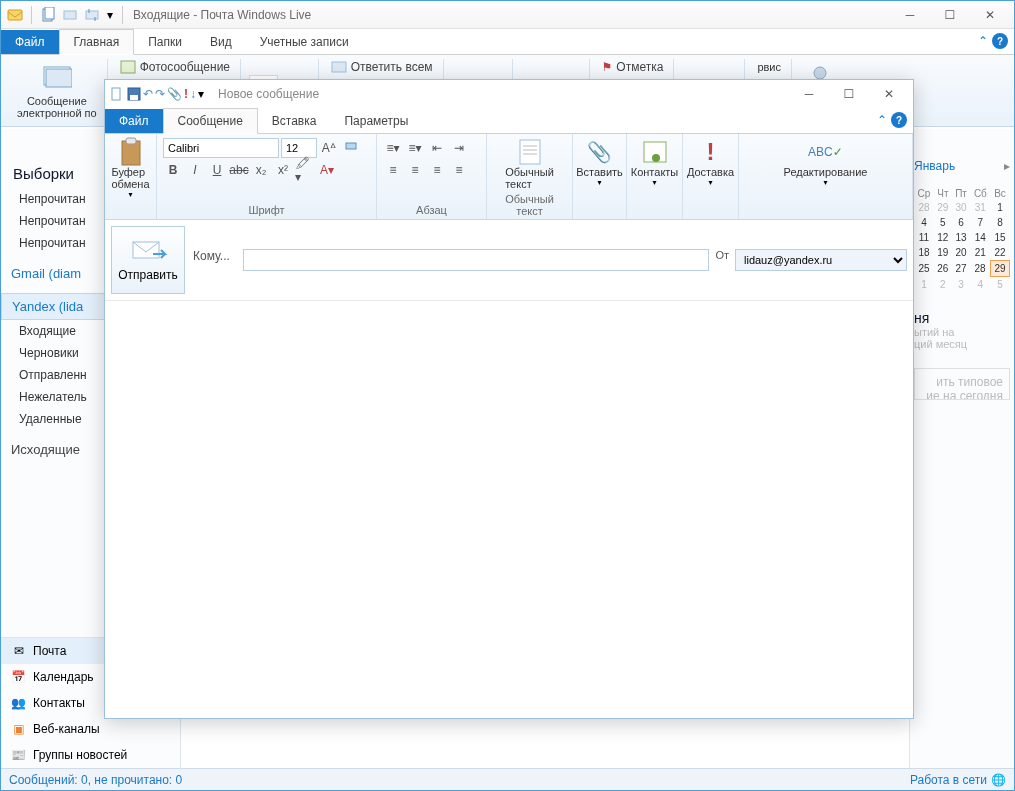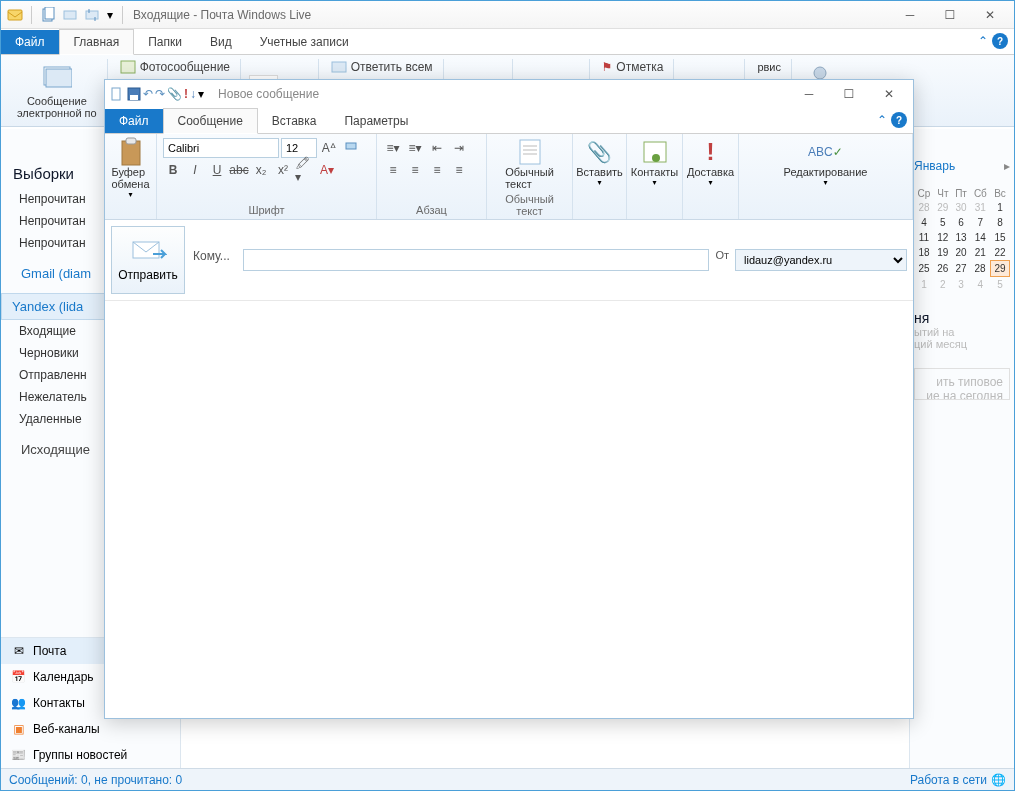--- a/index.html
+++ b/index.html
@@ -29,21 +29,21 @@
 .big-btn { display:flex; flex-direction:column; align-items:center; gap:2px; padding:2px 4px; cursor:pointer; }
 .big-btn .ico32 { width:32px; height:32px; display:flex; align-items:center; justify-content:center; font-size:24px; }
 .big-btn .lbl { font-size:11px; color:#333; text-align:center; line-height:12px; }
 .small-row { display:flex; align-items:center; gap:4px; padding:1px 4px; cursor:pointer; font-size:11px; color:#444; }
 
 
 .content-wrap { position:absolute; top:128px; left:0; right:0; bottom:22px; display:flex; }
 .left-pane { width: 180px; background:#fafcfe; border-right:1px solid #dce6ef; display:flex; flex-direction:column; padding-top:30px; }
 .left-header { padding:6px 12px; color:#0f172a; font-size:15px; }
 .left-item { padding:4px 18px; color:#333; font-size:12px; cursor:pointer; }
-.left-section { padding:6px 20px; color:#1979ca; font-size:13px; margin-top:6px; }
+.left-section { padding:6px 10px; color:#1979ca; font-size:13px; margin-top:6px; }
 .left-bottom { margin-top:auto; border-top:1px solid #dce6ef; }
 .left-bottom .nav-item { display:flex; align-items:center; gap:6px; padding:5px 10px; cursor:pointer; }
 .left-bottom .nav-item.active { background:#e3effa; }
 .nav-ico { width:16px; height:16px; display:flex; align-items:center; justify-content:center; }
 
 .right-pane { width: 105px; background:#fafcfe; border-left:1px solid #dce6ef; padding:30px 4px 4px 4px; }
 .cal-header { color:#1979ca; font-size:14px; display:flex; align-items:center; justify-content:space-between; }
 .cal-table { width:100%; border-collapse:collapse; margin-top:14px; }
 .cal-table th { font-weight:normal; color:#888; font-size:10px; text-align:center; padding:1px; }
 .cal-table td { text-align:center; font-size:10px; padding:2px 1px; color:#333; }

